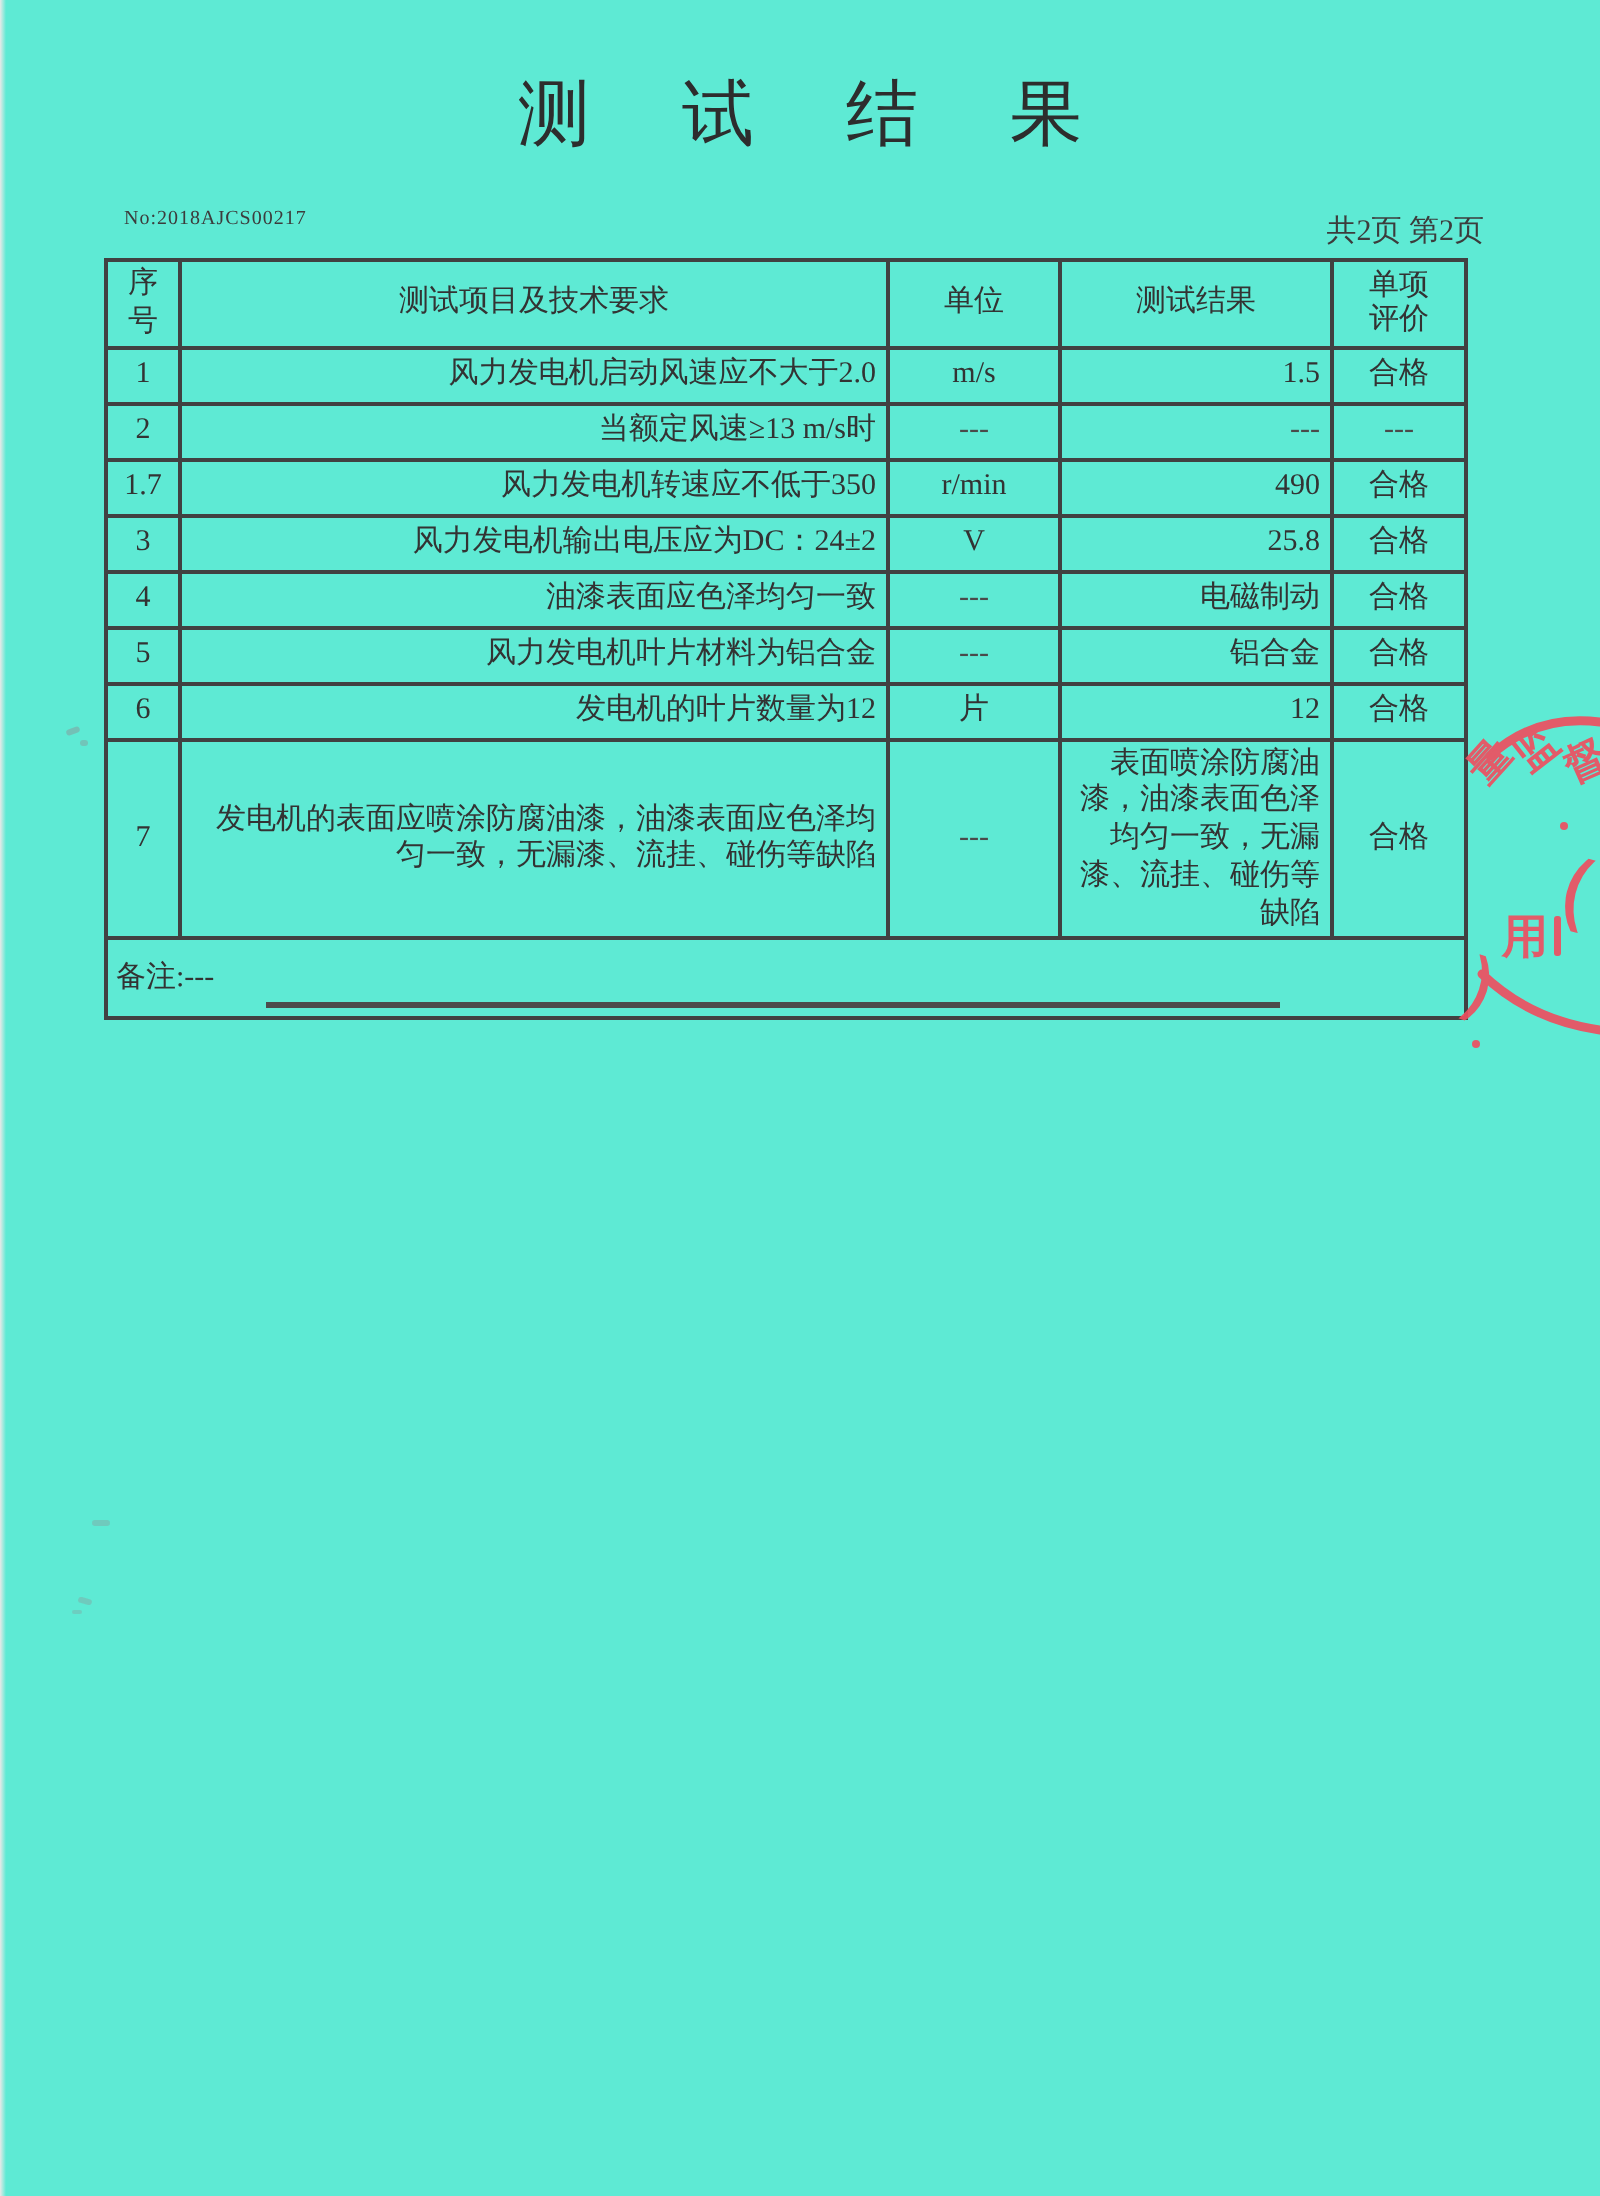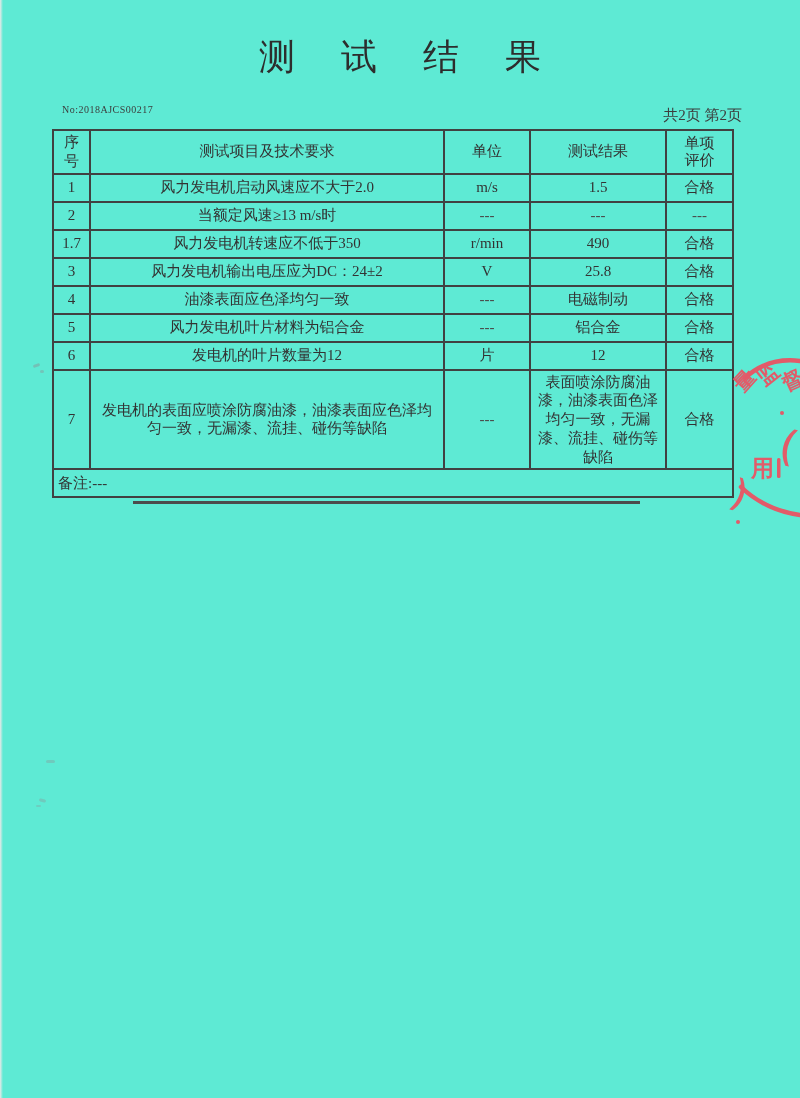--- a/index.html
+++ b/index.html
@@ -59,25 +59,25 @@
   }
   .results-table th, .results-table td {
     border: 2px solid #414141;
     padding: 2px 5px;
     vertical-align: middle;
     line-height: 1.25;
   }
   .results-table thead tr { height: 38px; }
   .results-table tbody tr { height: 28px; }
   .results-table tbody tr.tall { height: 72px; }
-  .results-table tbody tr.remark-row { height: 28px; }
+  .results-table tbody tr.remark-row { height: 40px; }
   .results-table th { font-weight: normal; text-align: center; }
   th.eval-h { white-space: pre-line; line-height: 1.15; margin-top: 16px; }
   td.c { text-align: center; }
-  td.l { text-align: center; }
+  td.l { text-align: right; }
   td.remark { text-align: left; padding-left: 4px; }
   .dash { color: #4a4a4a; }
   .sep-line {
     position: absolute;
     left: 133px;
     top: 501px;
     width: 507px;
     height: 3px;
     background: #4c4c4c;
   }

